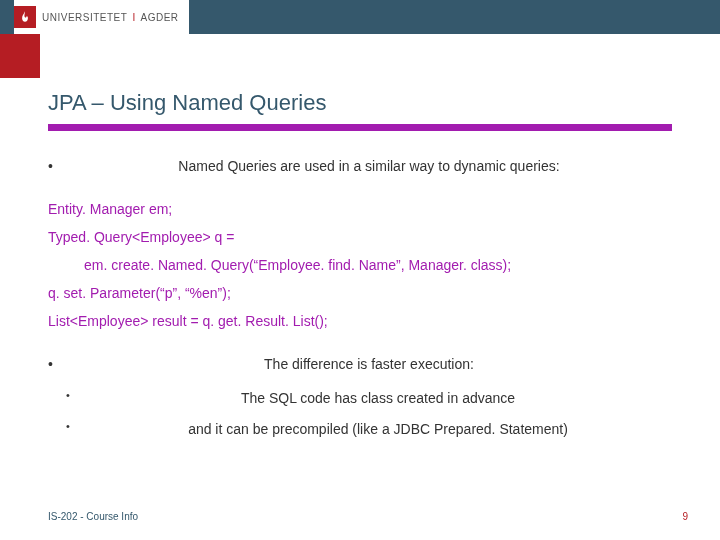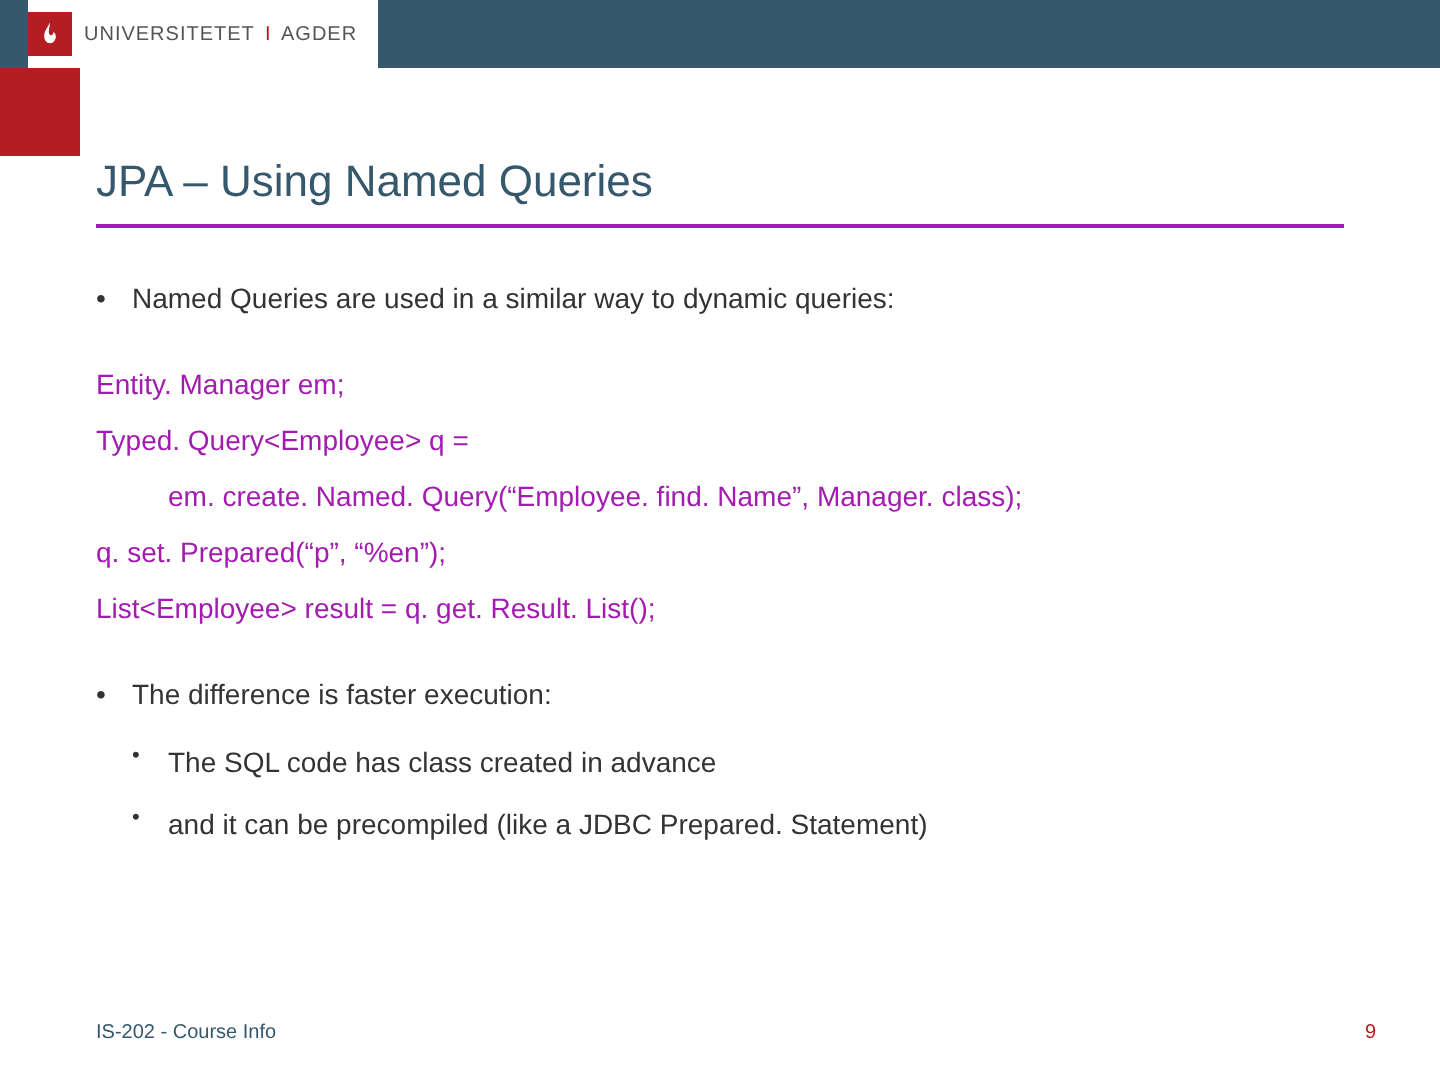--- a/index.html
+++ b/index.html
@@ -6,23 +6,23 @@
   html, body { width: 720px; height: 540px; font-family: Verdana, Arial, sans-serif; background: #fff; color: #333; }
   .slide { width: 720px; height: 540px; position: relative; }
   .topbar { height: 34px; background: #35586c; display: flex; align-items: center; }
   .logo-block { display: flex; align-items: center; height: 100%; background: #fff; padding: 0 10px 0 0; margin-left: 14px; }
   .logo-red { width: 22px; height: 22px; background: #b51d23; display: flex; align-items: center; justify-content: center; margin-right: 6px; }
   .logo-red svg { width: 14px; height: 14px; }
   .logo-text { font-size: 10px; letter-spacing: 0.5px; color: #555; font-weight: 400; }
   .logo-text .divider { color: #b51d23; margin: 0 2px; }
   .red-tab { position: absolute; top: 34px; left: 0; width: 40px; height: 44px; background: #b51d23; }
   .content { padding: 44px 48px 0 48px; }
-  .title { font-size: 22px; color: #35586c; font-weight: 400; padding-bottom: 8px; border-bottom: 2px solid #a21caf; margin-bottom: 24px; }
+  .title { font-size: 22px; color: #35586c; font-weight: 400; padding-bottom: 8px; border-bottom: 7px solid #a21caf; margin-bottom: 24px; margin-top: 12px; }
   ul.top { list-style: none; }
-  ul.top > li { position: relative; padding-left: 18px; font-size: 14px; line-height: 1.6; margin-bottom: 18px; color: #333; }
+  ul.top > li { position: relative; padding-left: 18px; font-size: 14px; line-height: 1.6; margin-bottom: 18px; color: #333; text-align: center; }
   ul.top > li::before { content: "•"; position: absolute; left: 0; top: 0; color: #333; }
   ul.sub { list-style: none; margin-top: 10px; }
   ul.sub > li { position: relative; padding-left: 18px; font-size: 14px; line-height: 1.8; margin-bottom: 6px; color: #333; }
   ul.sub > li::before { content: "•"; position: absolute; left: 0; top: 0; color: #333; font-size: 11px; }
   .code-block { font-size: 14px; line-height: 2.0; margin-bottom: 18px; color: #a21caf; }
   .code-indent { padding-left: 36px; }
   .footer { position: absolute; bottom: 18px; left: 48px; right: 32px; display: flex; justify-content: space-between; font-size: 10px; color: #35586c; }
   .footer .pagenum { color: #b51d23; }
 </style>
 </head>
@@ -50,21 +50,21 @@
     <h1 class="title">JPA – Using Named Queries</h1>
 
     <ul class="top">
       <li>Named Queries are used in a similar way to dynamic queries:</li>
     </ul>
 
     <div class="code-block">
       <div>Entity. Manager em;</div>
       <div>Typed. Query&lt;Employee&gt; q =</div>
       <div class="code-indent">em. create. Named. Query(“Employee. find. Name”, Manager. class);</div>
-      <div>q. set. Prepared(“p”, “%en”);</div>
+      <div>q. set. Parameter(“p”, “%en”);</div>
       <div>List&lt;Employee&gt; result = q. get. Result. List();</div>
     </div>
 
     <ul class="top">
       <li>
         <span>The difference is faster execution:</span>
         <ul class="sub">
           <li>The SQL code has class created in advance</li>
           <li>and it can be precompiled (like a JDBC Prepared. Statement)</li>
         </ul>

